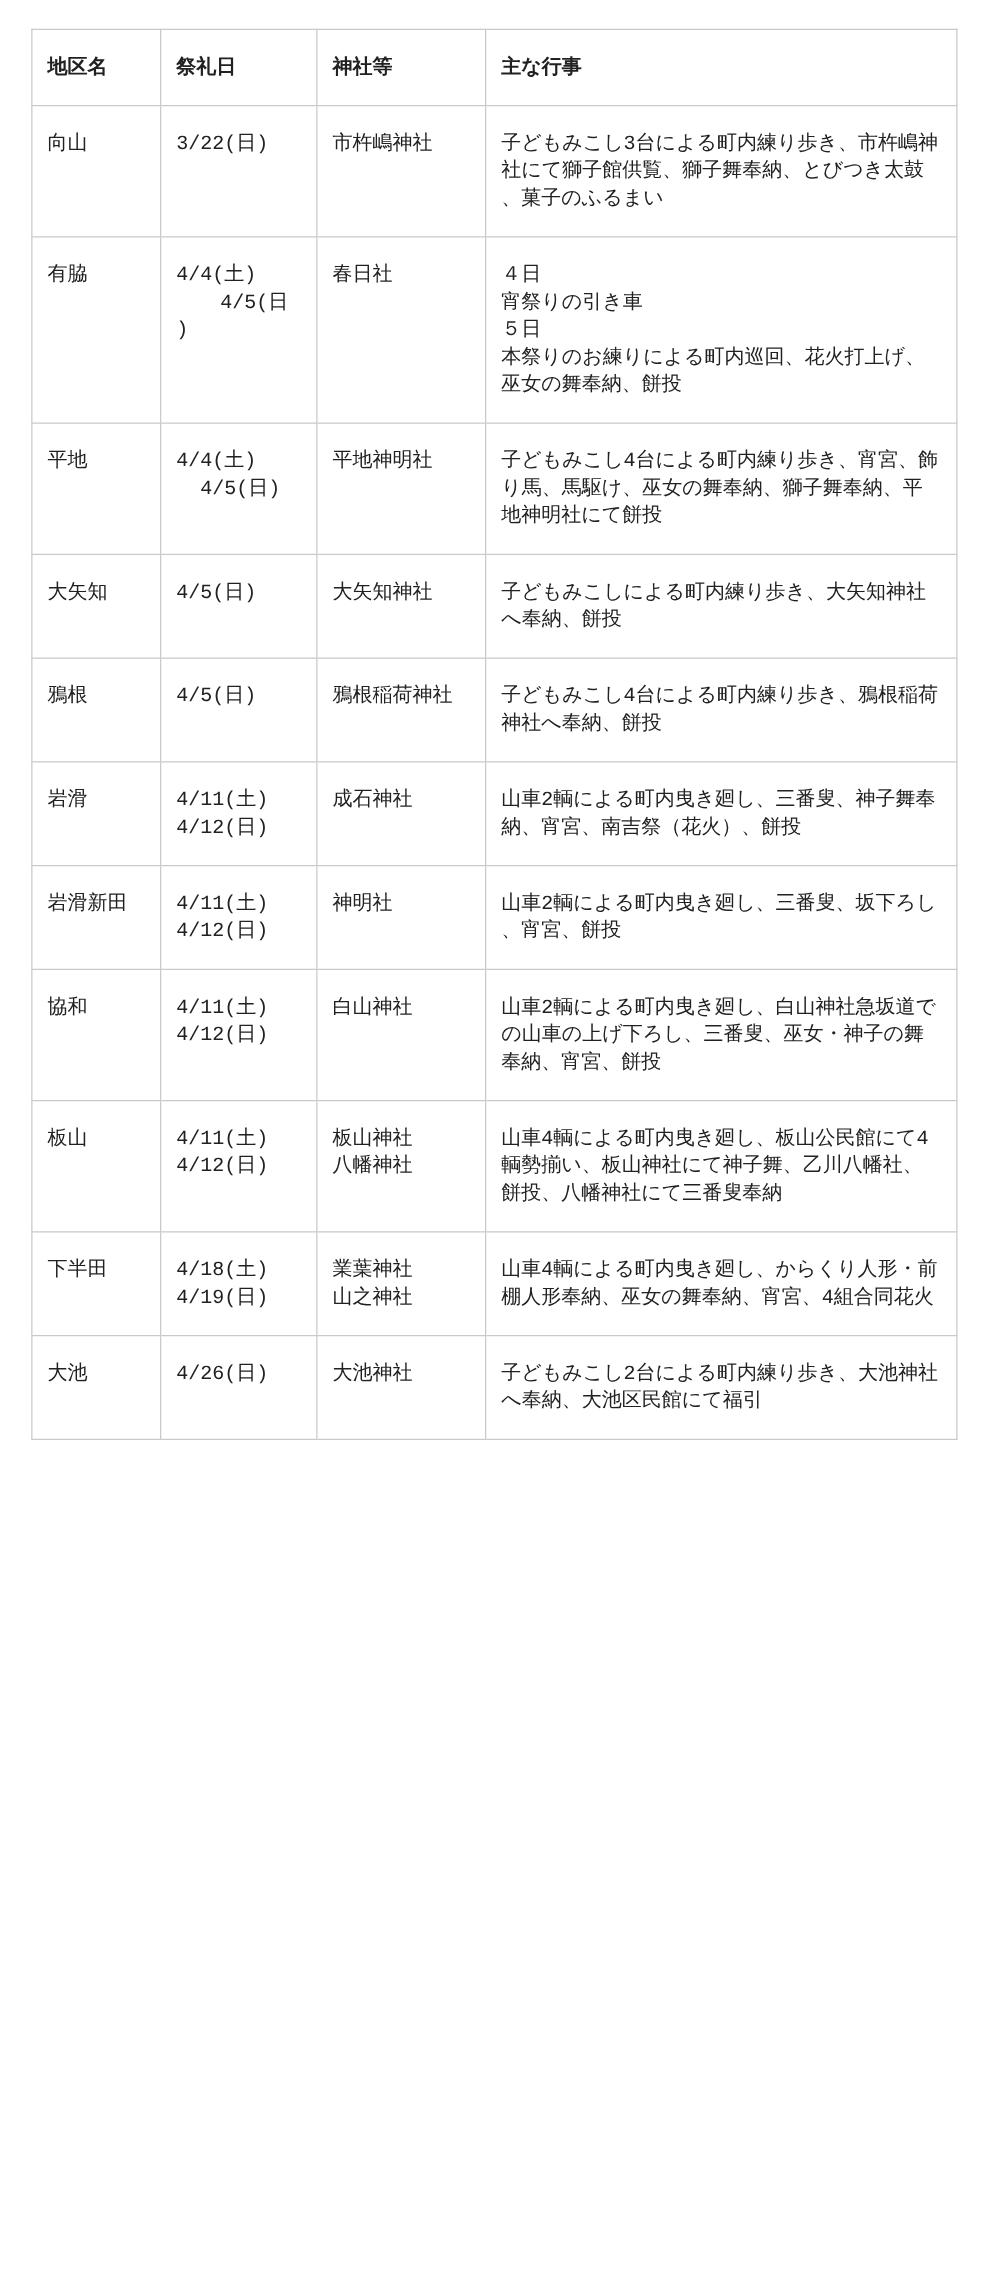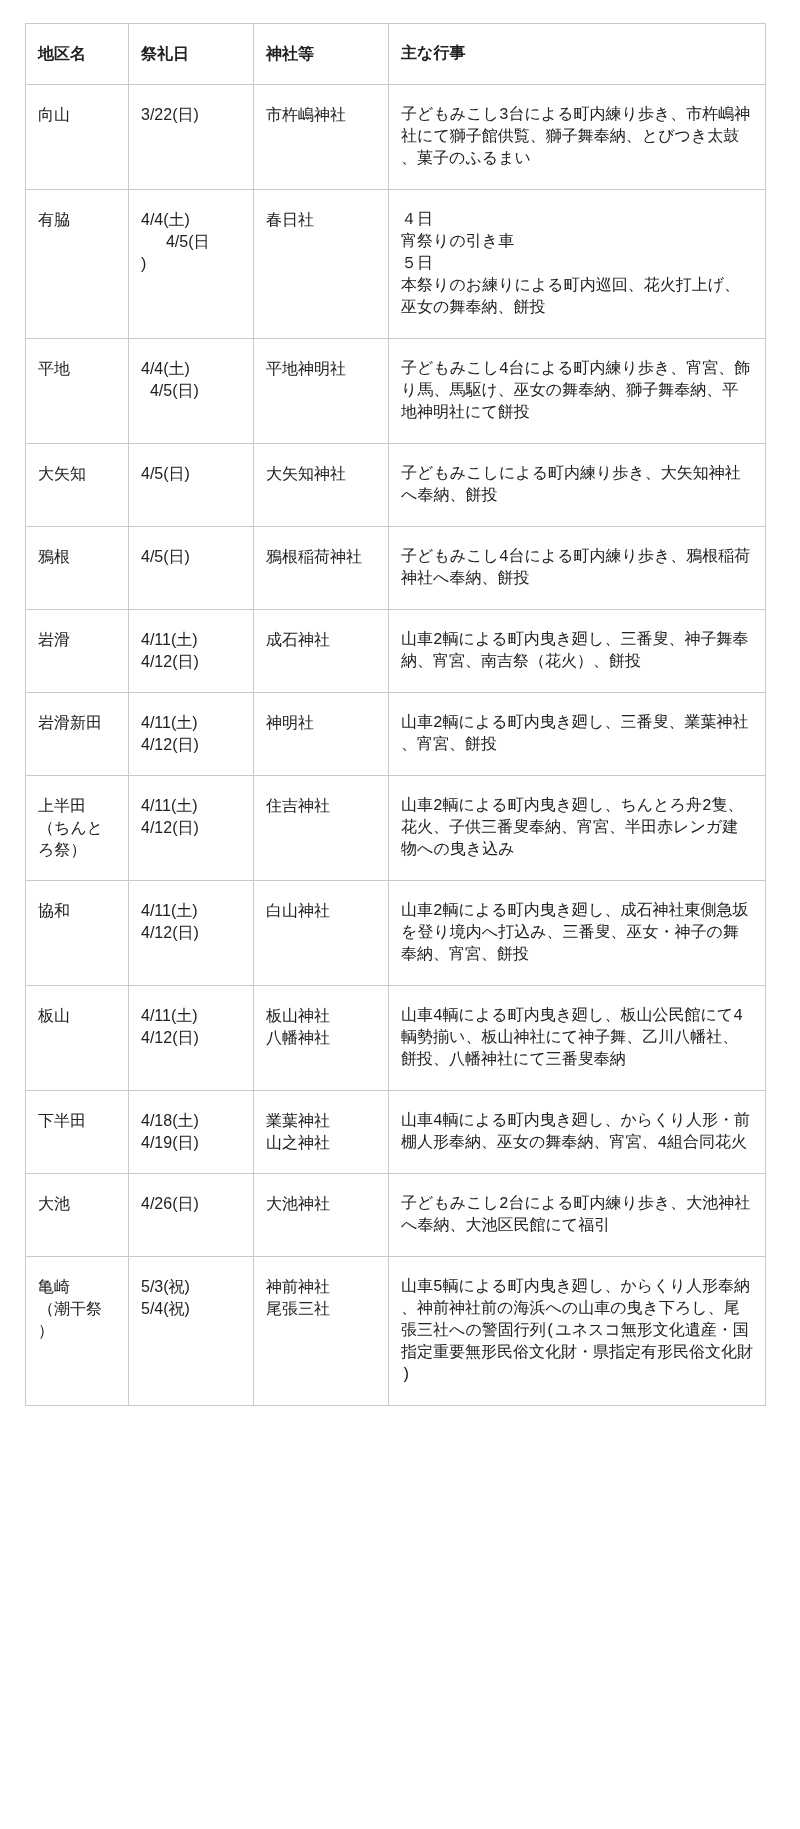--- a/index.html
+++ b/index.html
@@ -28,21 +28,21 @@
     border: 1px solid #c9c9c9;
     vertical-align: top;
     text-align: left;
     padding: 19px 12px;
     white-space: pre-wrap;
     overflow-wrap: anywhere;
     font-weight: normal;
   }
   table.festival th { font-weight: bold; }
   .c-district { padding-left: 11px; }
-  .c-date     { padding-left: 15px; }
+  .c-date     { padding-left: 15px; font-family: Liberation Mono, monospace; }
   .c-shrine   { padding-left: 20px; }
   .c-events   { padding-left: 21px; padding-right: 20px; line-break: anywhere; word-break: break-all; font-family: Liberation Mono, monospace; }
 </style>
 </head>
 <body>
 
 <div class="page">
   <table class="festival">
     <colgroup>
       <col style="width:103px">
@@ -100,37 +100,28 @@
         <td class="c-date">4/11(土)
 4/12(日)</td>
         <td class="c-shrine">成石神社</td>
         <td class="c-events">山車2輌による町内曳き廻し、三番叟、神子舞奉納、宵宮、南吉祭（花火）、餅投</td>
       </tr>
       <tr>
         <td class="c-district">岩滑新田</td>
         <td class="c-date">4/11(土)
 4/12(日)</td>
         <td class="c-shrine">神明社</td>
-        <td class="c-events">山車2輌による町内曳き廻し、三番叟、業葉神社、宵宮、餅投</td>
-      </tr>
-      <tr>
-        <td class="c-district">上半田
-（ちんと
-ろ祭）</td>
-        <td class="c-date">4/11(土)
-4/12(日)</td>
-        <td class="c-shrine">住吉神社</td>
-        <td class="c-events">山車2輌による町内曳き廻し、ちんとろ舟2隻、花火、子供三番叟奉納、宵宮、半田赤レンガ建物への曳き込み</td>
+        <td class="c-events">山車2輌による町内曳き廻し、三番叟、坂下ろし、宵宮、餅投</td>
       </tr>
       <tr>
         <td class="c-district">協和</td>
         <td class="c-date">4/11(土)
 4/12(日)</td>
         <td class="c-shrine">白山神社</td>
-        <td class="c-events">山車2輌による町内曳き廻し、成石神社東側急坂を登り境内へ打込み、三番叟、巫女・神子の舞奉納、宵宮、餅投</td>
+        <td class="c-events">山車2輌による町内曳き廻し、白山神社急坂道での山車の上げ下ろし、三番叟、巫女・神子の舞奉納、宵宮、餅投</td>
       </tr>
       <tr>
         <td class="c-district">板山</td>
         <td class="c-date">4/11(土)
 4/12(日)</td>
         <td class="c-shrine">板山神社
 八幡神社</td>
         <td class="c-events">山車4輌による町内曳き廻し、板山公民館にて4輌勢揃い、板山神社にて神子舞、乙川八幡社、餅投、八幡神社にて三番叟奉納</td>
       </tr>
       <tr>
@@ -140,25 +131,15 @@
         <td class="c-shrine">業葉神社
 山之神社</td>
         <td class="c-events">山車4輌による町内曳き廻し、からくり人形・前棚人形奉納、巫女の舞奉納、宵宮、4組合同花火</td>
       </tr>
       <tr>
         <td class="c-district">大池</td>
         <td class="c-date">4/26(日)</td>
         <td class="c-shrine">大池神社</td>
         <td class="c-events">子どもみこし2台による町内練り歩き、大池神社へ奉納、大池区民館にて福引</td>
       </tr>
-      <tr>
-        <td class="c-district">亀崎
-（潮干祭
-）</td>
-        <td class="c-date">5/3(祝)
-5/4(祝)</td>
-        <td class="c-shrine">神前神社
-尾張三社</td>
-        <td class="c-events">山車5輌による町内曳き廻し、からくり人形奉納、神前神社前の海浜への山車の曳き下ろし、尾張三社への警固行列(ユネスコ無形文化遺産・国指定重要無形民俗文化財・県指定有形民俗文化財)</td>
-      </tr>
     </tbody>
   </table>
 </div>
 
 </body></html>

